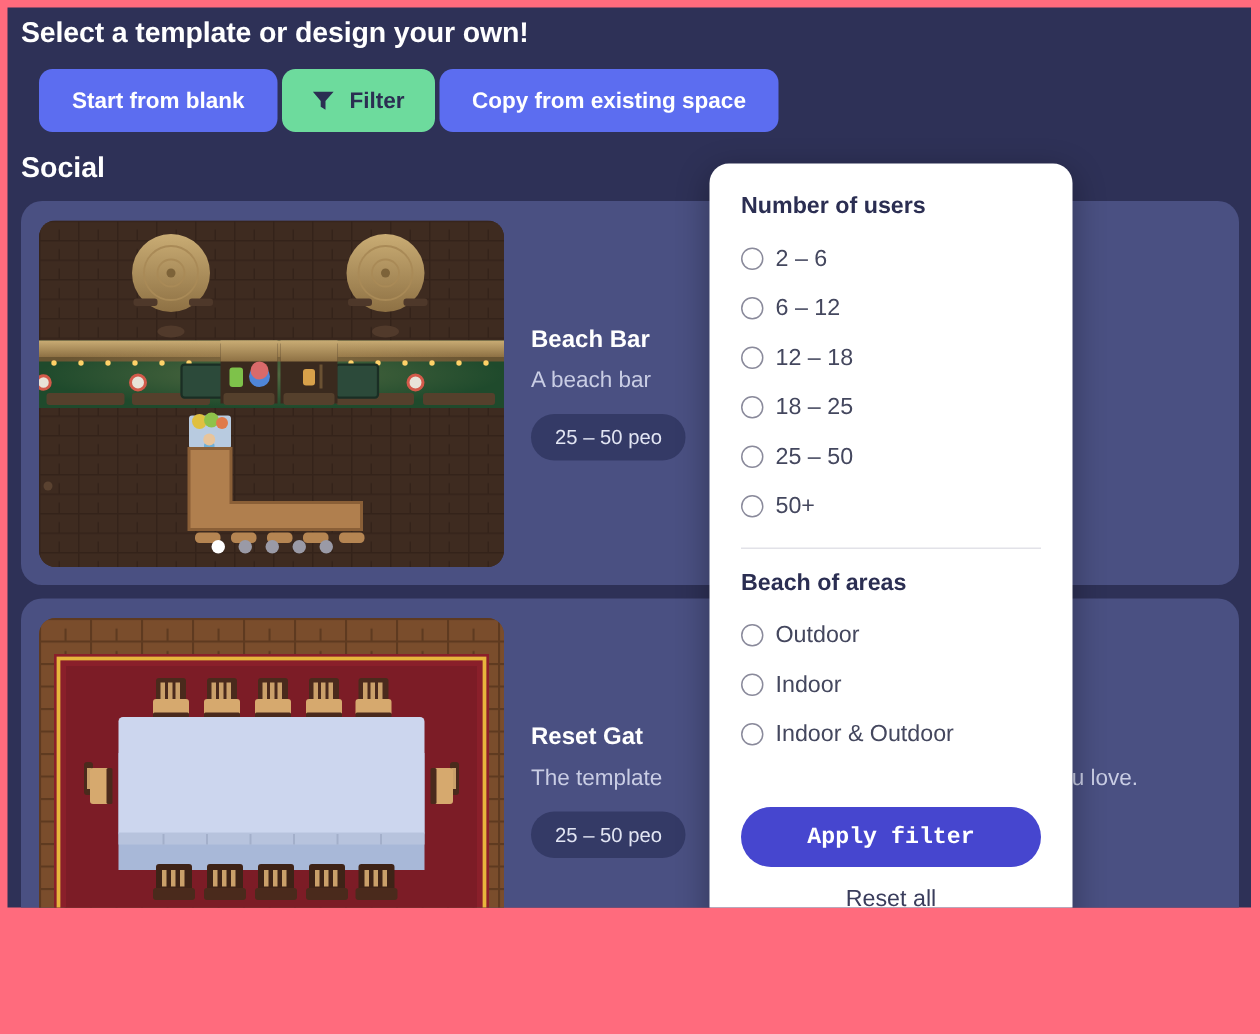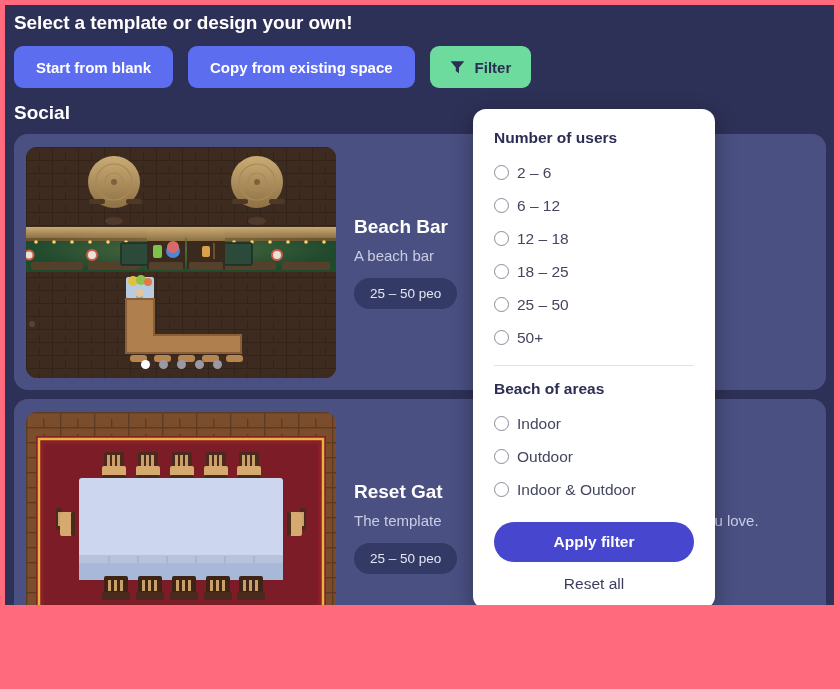--- a/index.html
+++ b/index.html
@@ -30,22 +30,22 @@
     color: #ffffff;
     font-size: 19px;
     font-weight: bold;
     letter-spacing: -0.1px;
     padding: 7px 0 0 9px;
   }
 
   .toolbar {
     display: flex;
     align-items: center;
-    gap: 15px;
-    padding: 12px 0 0 9px;
+    gap: 3px;
+    padding: 12px 0 0 21px;
   }
 
   .btn {
     border: none;
     border-radius: 9px;
     font-family: "Liberation Sans", sans-serif;
     font-size: 15px;
     font-weight: bold;
     cursor: pointer;
     white-space: nowrap;
@@ -133,21 +133,21 @@
   .dot.active { background: #ffffff; }
 
   .card-body {
     flex: 1 1 auto;
     min-width: 0;
     padding-right: 8px;
   }
 
   .card-title {
     color: #ffffff;
-    font-size: 19px;
+    font-size: 16px;
     font-weight: bold;
     margin-bottom: 9px;
     white-space: nowrap;
   }
 
   .card-desc {
     color: #c9cde4;
     font-size: 15px;
     margin-bottom: 14px;
     white-space: nowrap;
@@ -222,26 +222,26 @@
   .divider {
     height: 1px;
     background: #e2e2e8;
     margin: 11px 0 14px 0;
   }
 
   .apply-btn {
     display: block;
     width: 100%;
     height: 40px;
-    margin-top: 16px;
+    margin-top: 32px;
     border: none;
     border-radius: 20px;
     background: #4646cf;
     color: #ffffff;
-    font-family: Liberation Sans, sans-serif;
+    font-family: Liberation Mono, monospace;
     font-size: 15.5px;
     font-weight: bold;
     cursor: pointer;
   }
 
   .reset-link {
     display: block;
     text-align: center;
     margin-top: 13px;
     color: #3a3d5c;
@@ -251,29 +251,29 @@
 </style>
 </head>
 <body>
 
 <div id="app">
 
   <div class="page-title">Select a template or design your own!</div>
 
   <div class="toolbar">
     <button class="btn btn-primary-light">Start from blank</button>
-    <button class="btn btn-primary-light">Copy from existing space</button>
     <button class="btn btn-filter">
       <span class="funnel">
         <svg width="15" height="14" viewBox="0 0 15 14" xmlns="http://www.w3.org/2000/svg">
           <path d="M0.6 1.2 H14.4 L9 7.4 V13.2 L5.8 11.1 V7.4 Z" fill="#2b2e52"></path>
         </svg>
       </span>
       <span>Filter</span>
     </button>
+    <button class="btn btn-primary-light">Copy from existing space</button>
   </div>
 
   <div class="section-title">Social</div>
 
   <div class="card-list">
 
     <div class="card">
       <div class="thumb">
         <svg class="art-beach" viewBox="0 0 310 231" preserveAspectRatio="none">
           <defs>
@@ -562,25 +562,25 @@
       <span class="radio-mark"></span>
       <span class="radio-label">50+</span>
     </div>
 
     <div class="divider"></div>
 
     <div class="filter-heading">Beach of areas</div>
 
     <div class="radio-row">
       <span class="radio-mark"></span>
+      <span class="radio-label">Outdoor</span>
+    </div>
+    <div class="radio-row">
+      <span class="radio-mark"></span>
       <span class="radio-label">Indoor</span>
-    </div>
-    <div class="radio-row">
-      <span class="radio-mark"></span>
-      <span class="radio-label">Outdoor</span>
     </div>
     <div class="radio-row">
       <span class="radio-mark"></span>
       <span class="radio-label">Indoor &amp; Outdoor</span>
     </div>
 
     <button class="apply-btn">Apply filter</button>
     <a class="reset-link">Reset all</a>
 
   </div>

